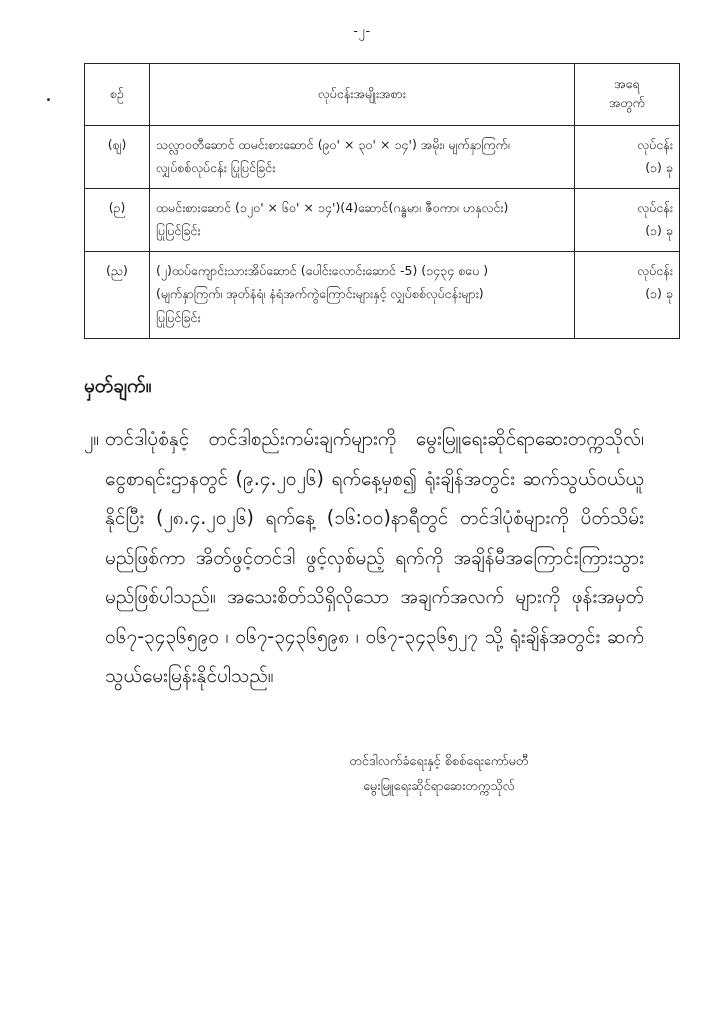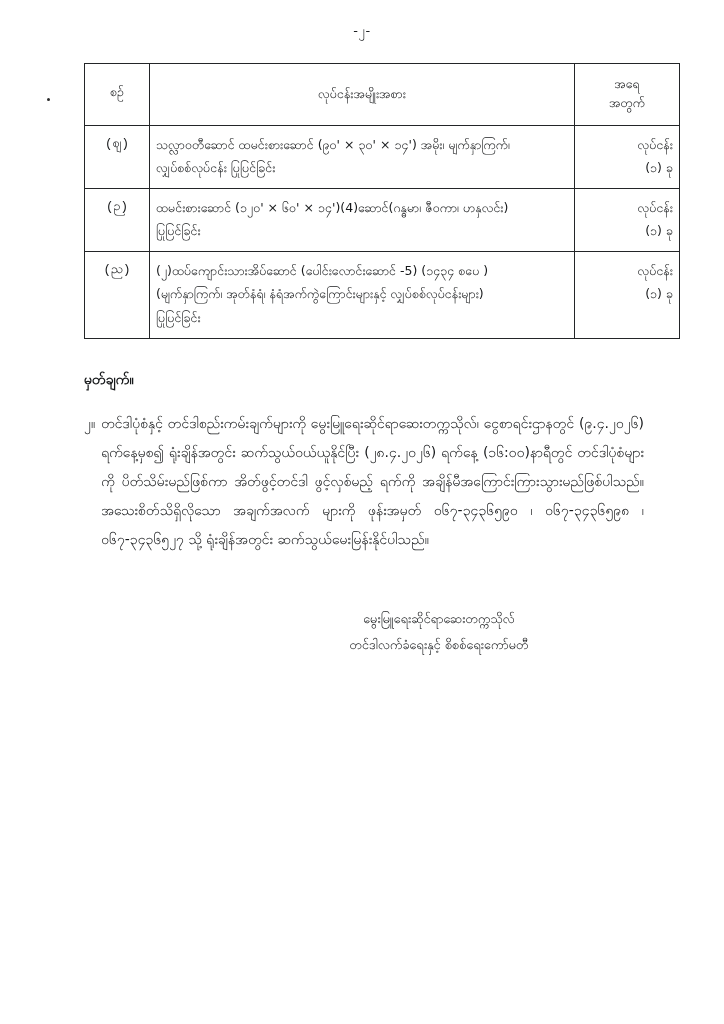--- a/index.html
+++ b/index.html
@@ -56,38 +56,38 @@
     line-height: 1.85;
     font-weight: normal;
   }
   table.work-table thead th {
     text-align: center;
     vertical-align: middle;
     padding-top: 10px;
     padding-bottom: 12px;
     font-size: 12.5px;
   }
-  .col-no { width: 52px; text-align: center; font-family: Liberation Mono, monospace; }
+  .col-no { width: 52px; text-align: center; }
   .col-desc { width: 412px; }
   .col-qty { width: 92px; text-align: center; margin-left: 21px; }
   td.col-no { text-align: center; padding-top: 8px; }
   td.col-qty { text-align: right; padding-top: 8px; }
   .qty-line { display: block; }
   .desc-line { display: block; }
   .hdr-two-line span { display: block; line-height: 1.55; }
 
   
   .body-block {
     margin: 26px 84px 0 84px;
     width: 560px;
   }
   .para {
     display: flex;
     align-items: flex-start;
-    font-size: 14px;
+    font-size: 19px;
     line-height: 2.08;
     margin-bottom: 14px;
   }
   .para .marker {
     flex: 0 0 auto;
     white-space: nowrap;
     padding-right: 6px;
   }
   .para.note .marker { font-weight: bold; }
   .para .text {
@@ -180,19 +180,19 @@
       <span class="text indent-note">
       </span>
     </div>
 
     <div class="para">
       <span class="marker">၂။</span>
       <span class="text">တင်ဒါပုံစံနှင့် တင်ဒါစည်းကမ်းချက်များကို မွေးမြူရေးဆိုင်ရာဆေးတက္ကသိုလ်၊ ငွေစာရင်းဌာနတွင် (၉.၄.၂၀၂၆) ရက်နေ့မှစ၍ ရုံးချိန်အတွင်း ဆက်သွယ်ဝယ်ယူနိုင်ပြီး (၂၈.၄.၂၀၂၆) ရက်နေ့ (၁၆:၀၀)နာရီတွင် တင်ဒါပုံစံများကို ပိတ်သိမ်းမည်ဖြစ်ကာ အိတ်ဖွင့်တင်ဒါ ဖွင့်လှစ်မည့် ရက်ကို အချိန်မီအကြောင်းကြားသွားမည်ဖြစ်ပါသည်။ အသေးစိတ်သိရှိလိုသော အချက်အလက် များကို ဖုန်းအမှတ် ၀၆၇-၃၄၃၆၅၉၀ ၊ ၀၆၇-၃၄၃၆၅၉၈ ၊ ၀၆၇-၃၄၃၆၅၂၇ သို့ ရုံးချိန်အတွင်း ဆက်သွယ်မေးမြန်းနိုင်ပါသည်။</span>
     </div>
 
     <div class="signature">
+      <span class="sig-line">တင်ဒါလက်ခံရေးနှင့် စိစစ်ရေးကော်မတီ</span>
       <span class="sig-line">မွေးမြူရေးဆိုင်ရာဆေးတက္ကသိုလ်</span>
-      <span class="sig-line">တင်ဒါလက်ခံရေးနှင့် စိစစ်ရေးကော်မတီ</span>
     </div>
 
   </div>
 
 </div>
 
 </body></html>

